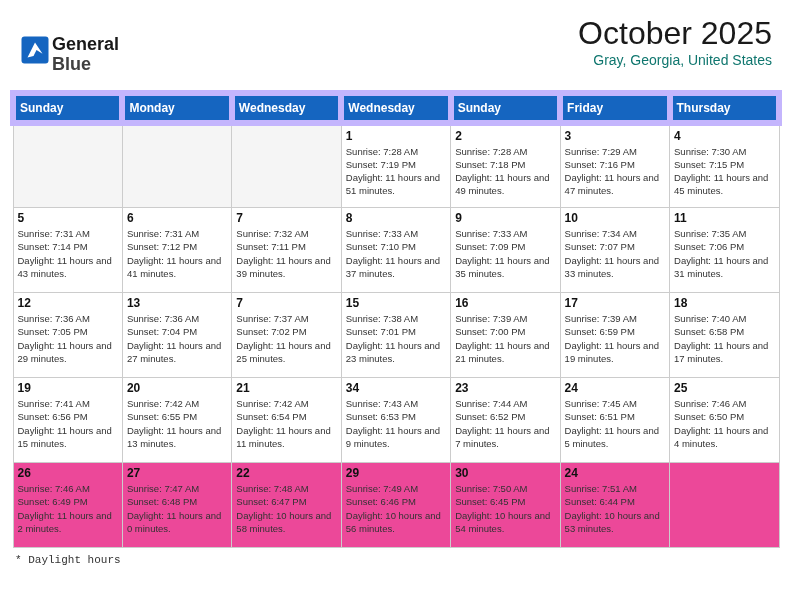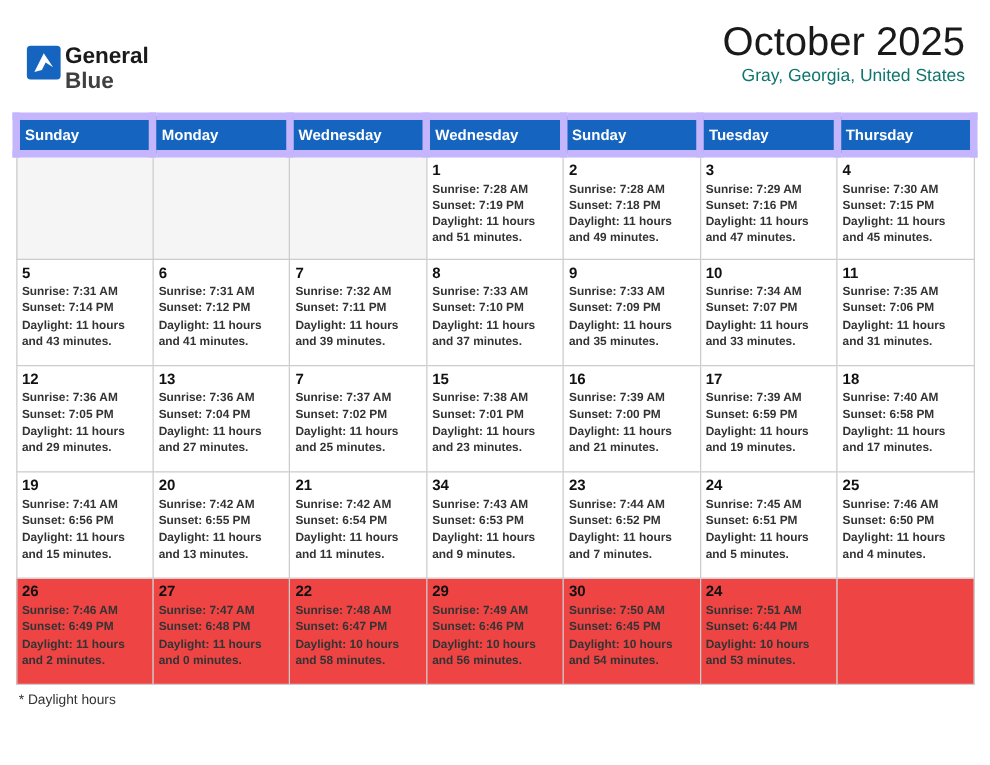--- a/index.html
+++ b/index.html
@@ -77,30 +77,30 @@
     .day-number {
       font-size: 12px;
       font-weight: bold;
       margin-bottom: 2px;
       color: #111;
     }
     .day-info {
       font-size: 9.5px;
       line-height: 1.4;
       color: #333;
-      font-weight: bold;
     }
     .calendar tr:last-child td {
-      background: #ef4444;
+      background: #ec4899;
     }
     .footer-note {
       font-size: 11px;
       color: #333;
       margin-top: 6px;
       padding-left: 5px;
+      font-family: Liberation Mono, monospace;
     }
   </style>
 </head>
 <body>
 
 <div class="header">
   <div class="logo">
     <svg class="logo-icon" viewBox="0 0 40 40">
       <rect x="2" y="2" width="36" height="36" rx="4" fill="#1565c0"></rect>
       <polygon points="10,30 20,10 30,25 22,20 18,28" fill="white"></polygon>
@@ -117,21 +117,21 @@
 </div>
 
 <table class="calendar">
   <thead>
     <tr>
     <th>Sunday</th>
         <th>Monday</th>
         <th>Wednesday</th>
         <th>Wednesday</th>
         <th>Sunday</th>
-        <th>Tuesday</th>
+        <th>Friday</th>
         <th>Thursday</th>
       </tr>
   </thead>
   <tbody id="calendar-body">
   <tr>
         <td class="empty"></td>
         <td class="empty"></td>
         <td class="empty"></td>
         <td>
           <div class="day-number">1</div>

